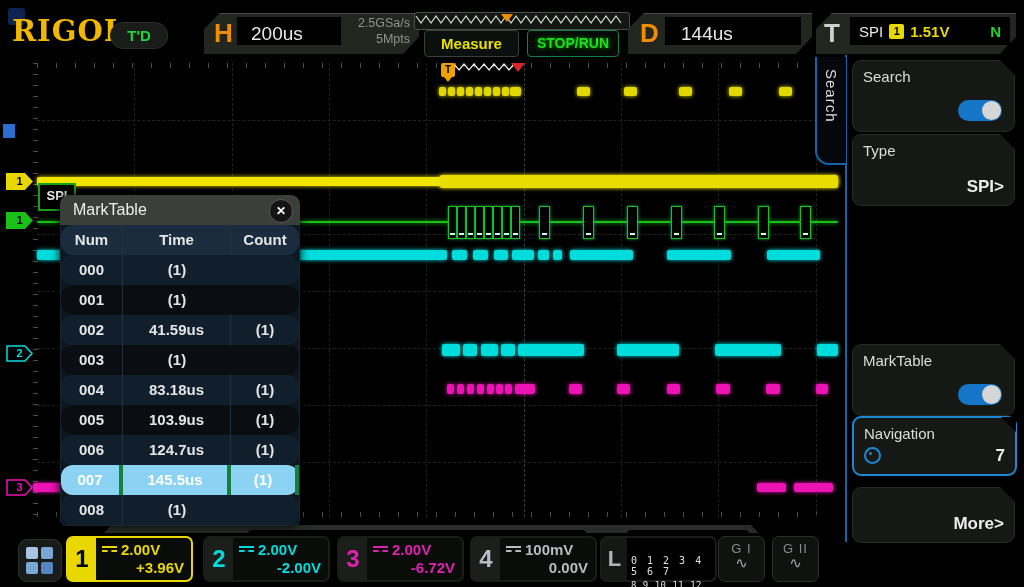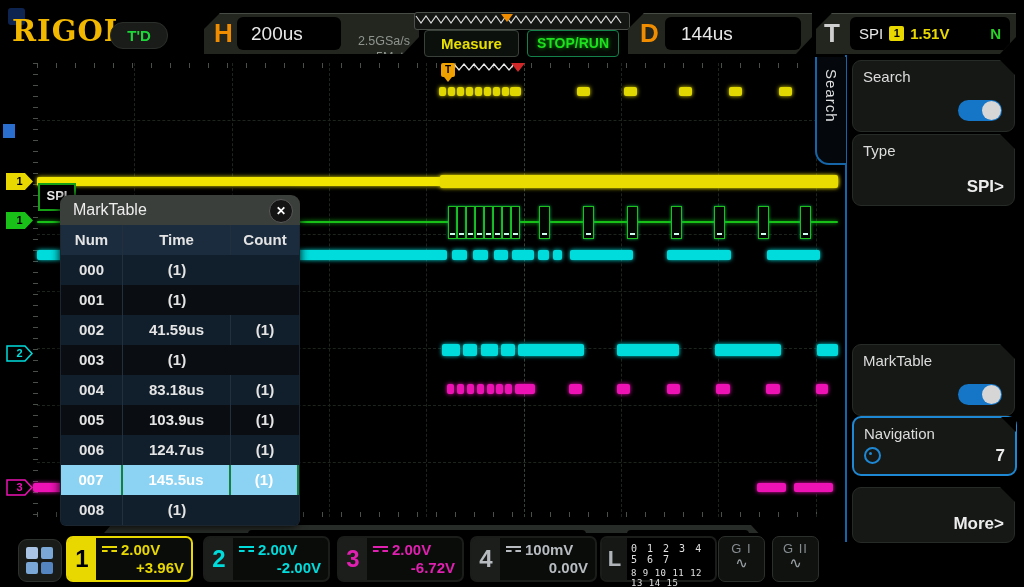--- a/index.html
+++ b/index.html
@@ -7,26 +7,26 @@
     font-family:"Liberation Sans",sans-serif;color:#e8e8e8;}
   .abs{position:absolute;}
 
   
   #logo{left:12px;top:14px;font-family:"DejaVu Serif",serif;font-weight:bold;font-size:29px;color:#f2b800;letter-spacing:1px;}
   #trig-status{left:110px;top:22px;width:56px;height:25px;background:#191c19;border:1px solid #2b2f2b;border-radius:13px;
     color:#1fd63a;font-weight:bold;font-size:15px;text-align:center;line-height:25px;}
   .tb-panel{background:#22261f;box-shadow:inset 0 1px 0 #474d44;height:41px;top:13px;
     clip-path:polygon(16px 0,100% 0,100% 24px,calc(100% - 16px) 100%,0 100%,0 16px);}
   .tb-letter{font-size:26px;font-weight:bold;line-height:41px;}
-  .tb-black{background:#000;border-radius:6px;height:33px;top:4px;}
+  .tb-black{background:#000;border-radius:0;height:28px;top:4px;}
   #h-panel{left:204px;width:215px;}
   #h-letter{left:10px;color:#f08c00;}
   #h-box{left:33px;width:104px;}
   #h-value{font-size:19px;color:#e8e8e8;line-height:33px;padding-left:14px;}
-  #srate{right:9px;top:20px;text-align:right;color:#8f948f;font-size:12.5px;line-height:16px;}
+  #srate{right:9px;top:2px;text-align:right;color:#8f948f;font-size:12.5px;line-height:16px;}
   #mem-bar{left:414px;top:12px;width:214px;height:16px;background:#141614;border:1px solid #4a4f4a;border-radius:3px;}
   #mem-marker{left:86px;top:1px;width:0;height:0;border-left:6px solid transparent;border-right:6px solid transparent;border-top:8px solid #f08c00;}
   #measure-btn{left:424px;top:30px;width:93px;height:25px;background:#0c100c;border:1px solid #39413a;border-radius:4px;
     color:#e8e000;font-weight:bold;font-size:15px;text-align:center;line-height:25px;}
   #stoprun-btn{left:527px;top:30px;width:90px;height:25px;background:#060a06;border:1px solid #14804a;border-radius:4px;
     color:#1ee01e;font-weight:bold;font-size:14px;text-align:center;line-height:25px;text-shadow:0 0 4px #0a0;}
   #d-panel{left:628px;width:184px;}
   #d-letter{left:12px;color:#f08c00;}
   #d-box{left:37px;width:136px;}
   #d-value{font-size:19px;color:#e8e8e8;line-height:33px;padding-left:16px;}
@@ -70,28 +70,28 @@
     border-top:9px solid #d02828;z-index:4;}
 
   
   #marktable{left:60px;top:140px;width:240px;z-index:10;border-radius:9px;box-shadow:0 0 10px #000;}
   #mt-header{height:30px;background:#3a3f3b;border-radius:9px 9px 0 0;position:relative;}
   #mt-title{position:absolute;left:13px;top:0;line-height:30px;font-size:16px;color:#ececec;}
   #mt-close{position:absolute;right:7px;top:4px;width:22px;height:22px;border-radius:50%;background:#141414;
     border:1px solid #5a5a5a;color:#fff;font-size:12px;font-weight:bold;text-align:center;line-height:22px;}
   #mt-body{background:#0d1722;border-radius:0 0 6px 6px;overflow:hidden;border:1px solid #1a2530;border-top:none;}
   .mt-row{display:grid;grid-template-columns:62px 1fr 68px;height:30px;line-height:30px;font-size:15px;
-    font-weight:bold;text-align:center;color:#e4e4e4;}
+    font-weight:bold;text-align:center;color:#e4e4e4;border-radius:12px;}
   .mt-row.head{background:#1b2c3e;}
   .mt-row.even{background:#111f2c;}
   .mt-row.odd{background:#0a0e12;}
   .mt-row span{border-right:1px solid #22303e;}
   .mt-row span:last-child{border-right:none;}
   .mt-row.selected{background:#8cd2f2;color:#fff;}
-  .mt-row.selected span{border-right:2px solid #15803d;}
+  .mt-row.selected span{border-right:4px solid #15803d;}
 
   
   #decode-bar{left:95px;top:470px;width:668px;height:37px;background:#282c28;z-index:6;
     clip-path:polygon(0 50%,16px 0,calc(100% - 12px) 0,100% 35%,calc(100% - 22px) 100%,18px 100%);}
   #bin-label{left:118px;font-size:17px;color:#e8e8e8;line-height:37px;}
   #bin-field{left:153px;top:5px;width:330px;height:27px;background:#000;border-radius:4px;
     font-size:16px;font-weight:bold;color:#e8e8e8;line-height:27px;padding-left:8px;letter-spacing:1px;}
   #hex-label{left:495px;font-size:17px;color:#e8e8e8;line-height:37px;}
   #hex-field{left:532px;top:5px;width:112px;height:27px;background:#000;border-radius:4px;
     font-size:16px;font-weight:bold;color:#e8e8e8;line-height:27px;padding-left:10px;letter-spacing:1px;}
@@ -123,21 +123,21 @@
   .chtab2{width:28px;background:#1b1e1b;border-radius:4px 0 0 4px;font-size:24px;font-weight:bold;text-align:center;line-height:42px;flex:none;}
   .chbox.selected .chtab2{background:#e8d800;color:#000 !important;}
   .chbody{flex:1;padding:3px 7px 4px 6px;display:flex;flex-direction:column;justify-content:space-between;font-size:15px;font-weight:bold;}
   .chline1{display:flex;align-items:center;gap:4px;}
   .chline2{text-align:right;}
   .dc{width:15px;height:9px;position:relative;display:inline-block;flex:none;}
   .dc:before{content:"";position:absolute;left:0;right:0;top:1px;border-top:2px solid;}
   .dc:after{content:"";position:absolute;left:0;right:0;top:5px;border-top:2px dashed;}
   #l-panel{left:600px;top:536px;width:117px;height:46px;display:flex;border:2px solid #1a1d1a;border-radius:7px;background:#000;box-sizing:border-box;}
   #l-tab{width:25px;background:#151815;border-radius:4px 0 0 4px;color:#b0b4b8;font-size:22px;font-weight:bold;text-align:center;line-height:42px;}
-  #l-body{flex:1;padding:5px 4px;font-family:"DejaVu Sans Mono",monospace;color:#e0e0e0;}
+  #l-body{flex:1;padding:17px 4px;font-family:"DejaVu Sans Mono",monospace;color:#e0e0e0;}
   #l-row1{font-size:10px;letter-spacing:2px;}
   #l-row2{font-size:9px;letter-spacing:0.5px;margin-top:3px;}
   .gbtn{position:absolute;top:536px;width:47px;height:46px;background:#0f120f;border:1px solid #2c302c;border-radius:7px;
     color:#878c91;text-align:center;box-sizing:border-box;}
   .gbtn .glabel{font-size:13px;margin-top:4px;letter-spacing:1px;}
   .gbtn .gsine{font-size:15px;line-height:14px;color:#9aa0a5;}
   #status{left:868px;top:545px;width:150px;height:30px;display:flex;align-items:center;gap:8px;}
   #clock{font-size:16px;font-weight:bold;color:#f0f0f0;}
 </style>
 </head>

